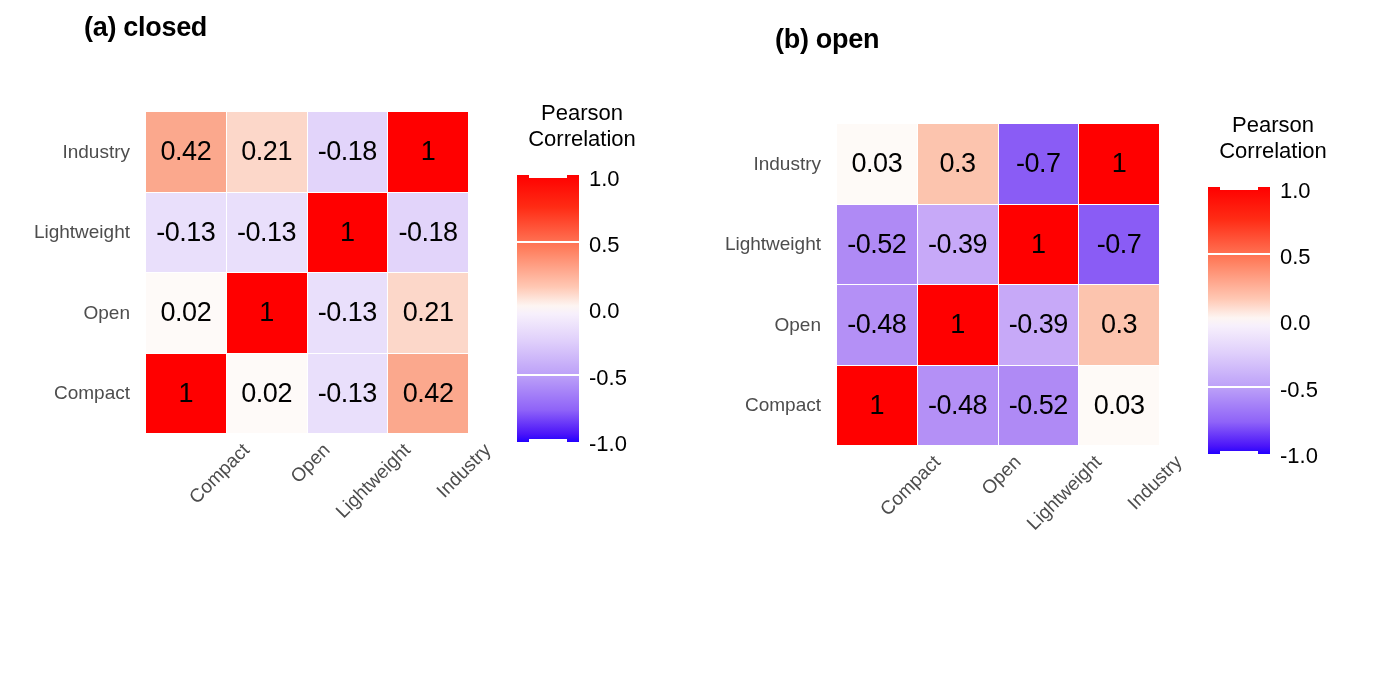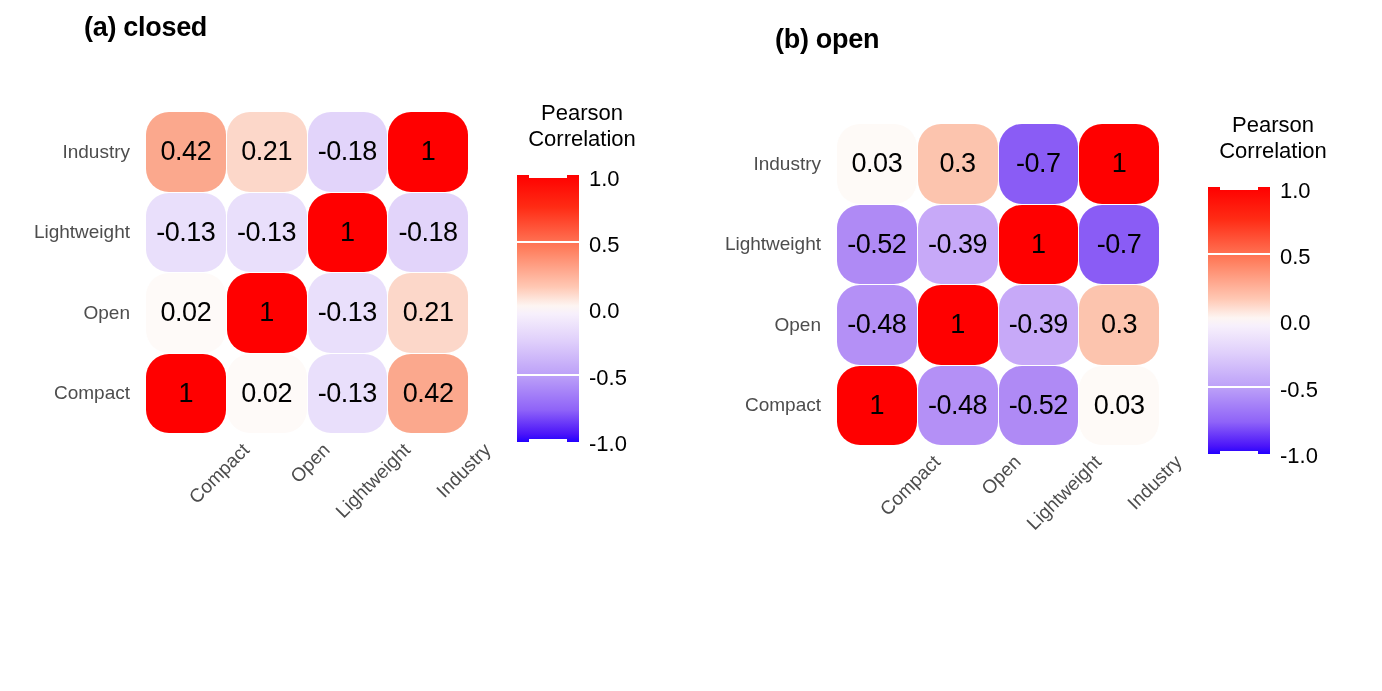--- a/index.html
+++ b/index.html
@@ -46,21 +46,20 @@
     grid-template-columns: repeat(4, 1fr);
     grid-template-rows: repeat(4, 1fr);
     gap: 1px;
     background: #ffffff;
   }
   .cell {
     position: relative;
     display: flex;
     align-items: center;
     justify-content: center;
-    border-radius: 23px;
   }
   .cell-value {
     font-size: 27px;
     color: #000000;
     line-height: 1;
     letter-spacing: -0.5px;
   }
 
   
   .row-labels {

